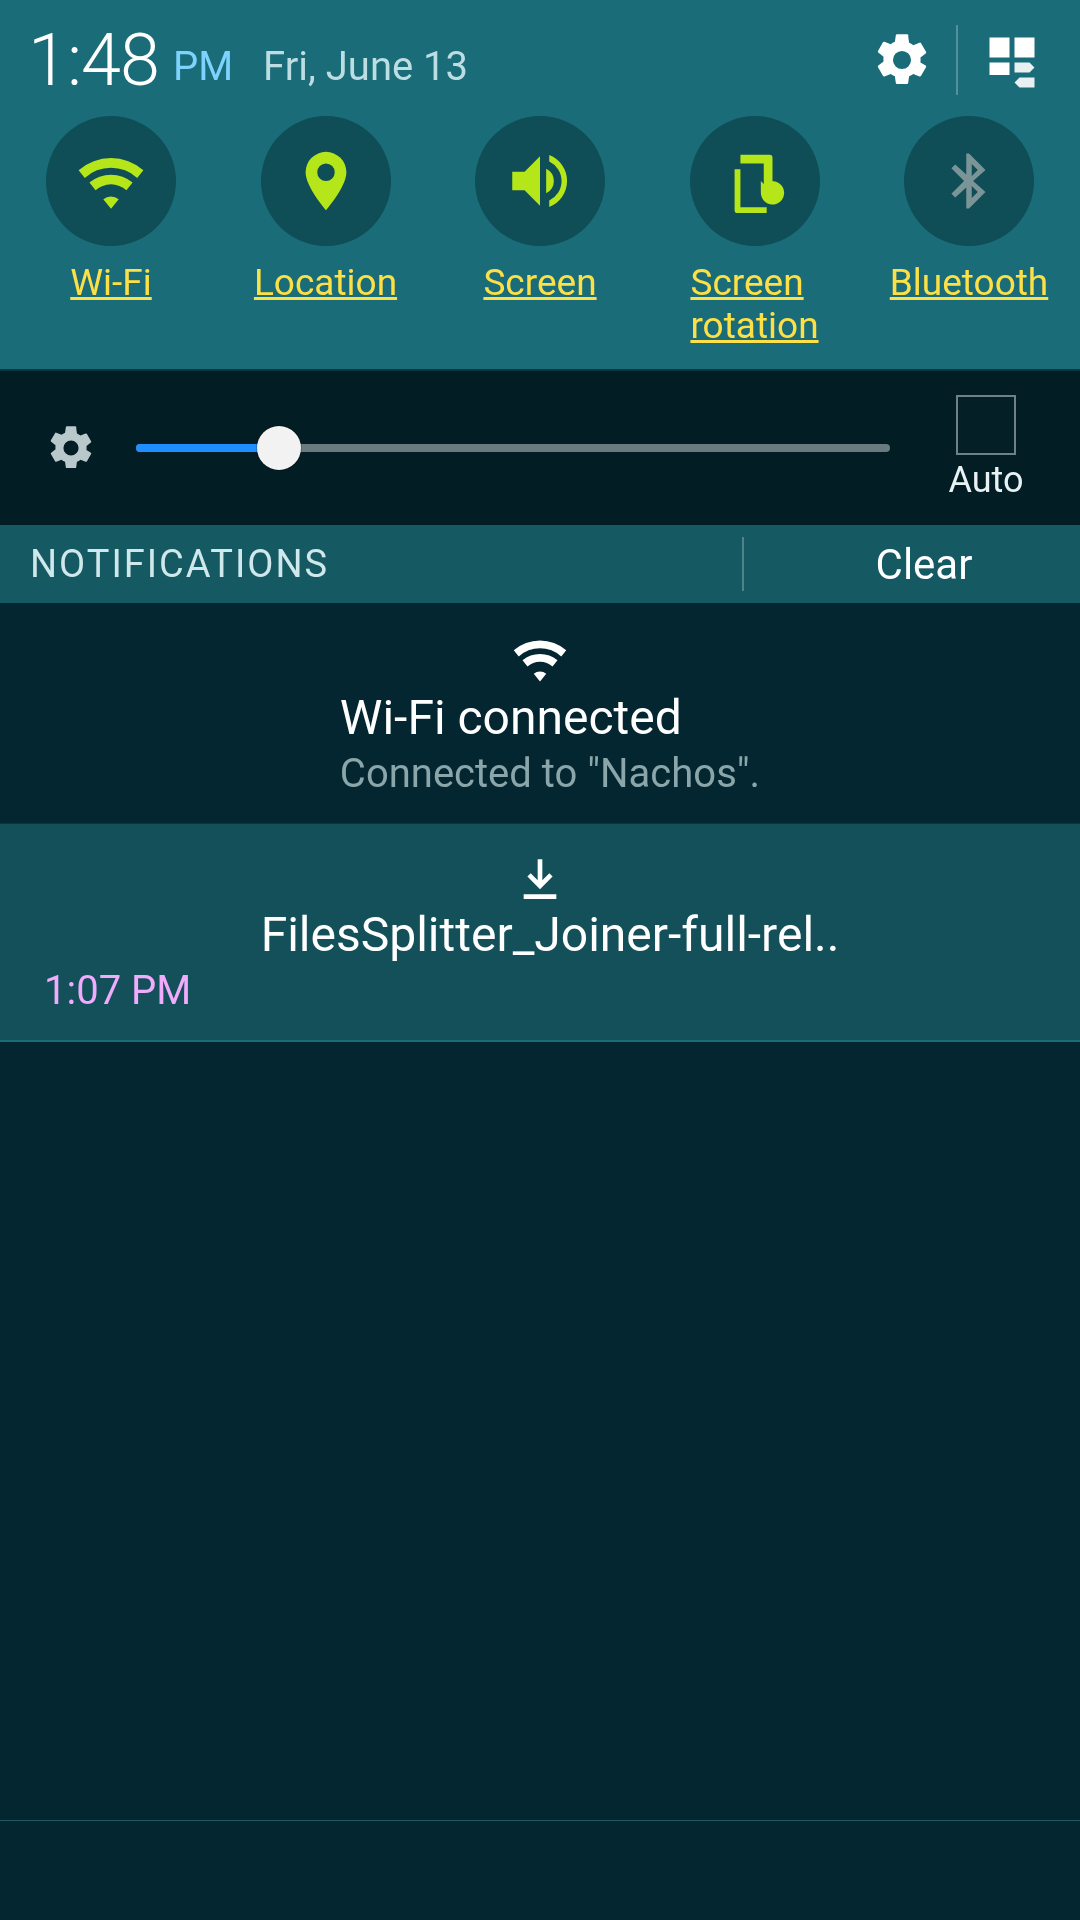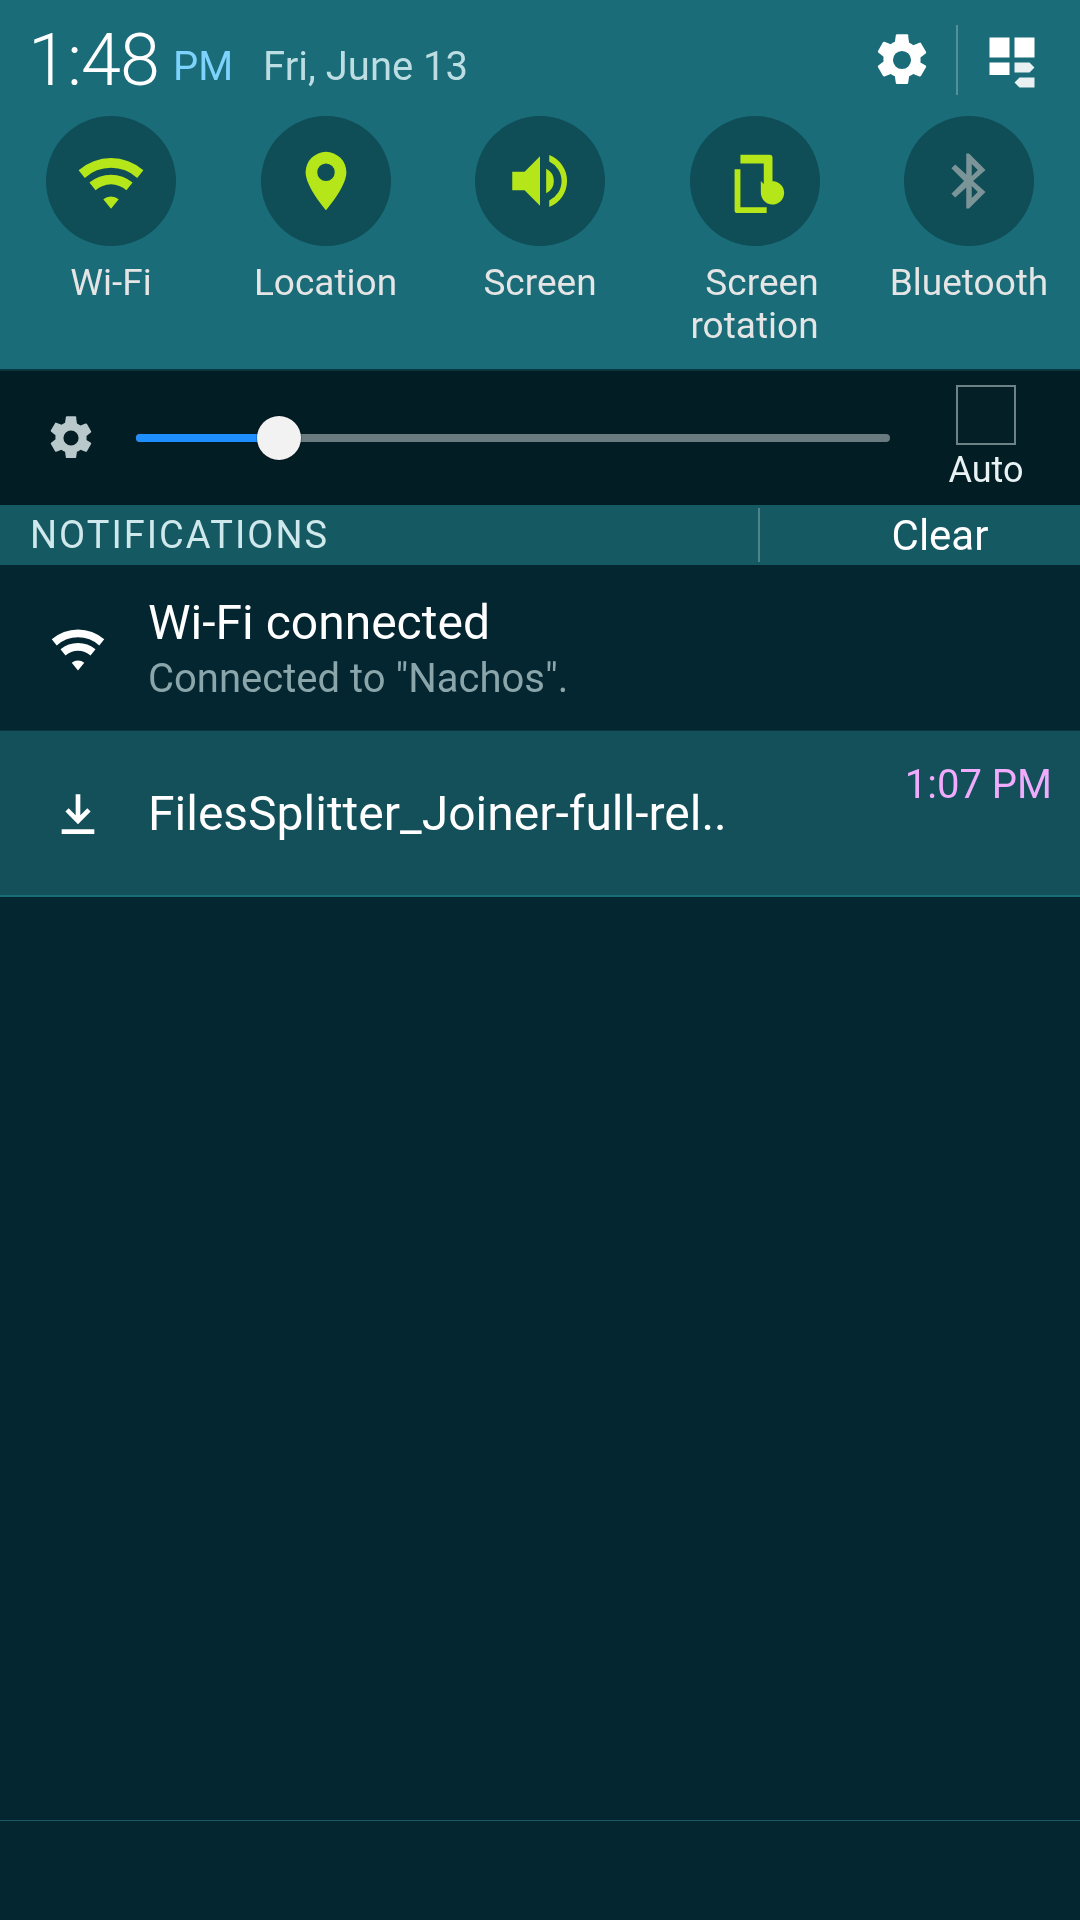--- a/index.html
+++ b/index.html
@@ -69,29 +69,30 @@
   }
   .qt-circle {
     width: 130px; height: 130px;
     border-radius: 50%;
     background: #0f4d57;
     display: flex; align-items: center; justify-content: center;
     margin-bottom: 16px;
   }
   .qt-label {
     font-size: 37px;
-    color: #e5e5e5;
-    text-align: right;
+    color: #fde047;
+    text-align: left;
     line-height: 1.15;
+    text-decoration: underline;
   }
 
   
   .brightness {
     background: #031d24;
-    height: 136px;
+    height: 156px;
     display: flex;
     align-items: center;
     padding: 0 34px 0 42px;
     border-top: 2px solid #0a3640;
   }
   .brightness .gear-small {
     width: 58px; height: 58px;
     display:flex;align-items:center;justify-content:center;
   }
   .slider {
@@ -129,23 +130,23 @@
     background:#041f26;
     margin-bottom:4px;
   }
   .auto-label{
     font-size:36px;color:#e8f2f3;
   }
 
   
   .notif-header{
     background:#155963;
-    height:60px;
+    height:78px;
     display:flex;align-items:center;
-    padding:0 0 0 30px;
+    padding:0 16px 0 30px;
     gap:40px;
   }
   .notif-title{
     font-size:38px;
     letter-spacing:2px;
     color:#cfe8eb;
     flex:1;
   }
   .notif-header .vdiv2{
     width:2px;height:54px;background:rgba(255,255,255,0.25);
@@ -156,20 +157,21 @@
     font-size:42px;
     color:#fff;
   }
 
   
   .notif-card{
     display:flex;
     align-items:center;
     padding:26px 28px;
     min-height:166px;
+    flex-direction:column;
   }
   .notif-card.dark{ background:#042630; border-bottom:1px solid #0a3640;}
   .notif-card.sel{ background:#13505a; border-bottom:2px solid #196c78;}
   .notif-icon{
     width:100px;
     display:flex;align-items:center;justify-content:center;
   }
   .notif-body{ flex:1; min-width:0; padding-left:20px;}
   .notif-line1{
     font-size:48px;color:#fff;

